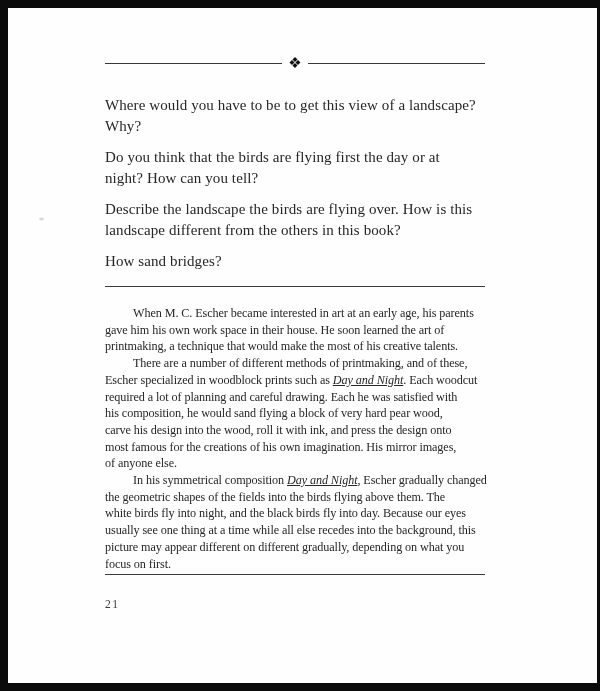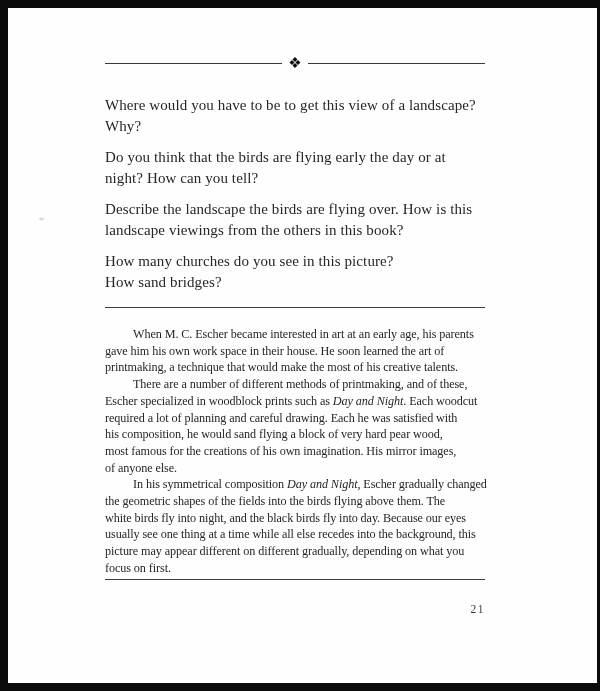--- a/index.html
+++ b/index.html
@@ -77,25 +77,26 @@
     letter-spacing: -0.1px;
   }
   .bline {
     white-space: nowrap;
   }
   .bline.indent {
     text-indent: 28px;
   }
   .bline em {
     font-style: italic;
+    text-decoration: underline;
   }
   
   .page-number {
     margin-top: 22px;
-    text-align: right;
+    text-align: left;
     font-size: 11.5px;
     line-height: 14px;
     letter-spacing: 1.5px;
     color: #3a3a3a;
   }
   .artifact {
     position: absolute;
     left: 30px;
     top: 209px;
     width: 7px;
@@ -114,46 +115,46 @@
       <span class="ornament">❖</span>
       <span class="orn-rule"></span>
     </div>
 
     <div class="questions" id="questions">
         <div class="question">
           <div class="qline">Where would you have to be to get this view of a landscape?</div>
           <div class="qline">Why?</div>
         </div>
         <div class="question">
-          <div class="qline">Do you think that the birds are flying early the day or at</div>
+          <div class="qline">Do you think that the birds are flying first the day or at</div>
           <div class="qline">night? How can you tell?</div>
         </div>
         <div class="question">
           <div class="qline">Describe the landscape the birds are flying over. How is this</div>
-          <div class="qline">landscape viewings from the others in this book?</div>
+          <div class="qline">landscape different from the others in this book?</div>
         </div>
         <div class="question">
-          <div class="qline">How many churches do you see in this picture?</div>
           <div class="qline">How sand bridges?</div>
         </div>
       </div>
 
     <div class="divider divider-top"></div>
 
     <div class="body-text" id="bodytext">
         <div class="para">
           <div class="bline indent"><span>When M. C. Escher became interested in art at an early age, his parents</span></div>
           <div class="bline"><span>gave him his own work space in their house. He soon learned the art of</span></div>
           <div class="bline"><span>printmaking, a technique that would make the most of his creative talents.</span></div>
         </div>
         <div class="para">
           <div class="bline indent"><span>There are a number of different methods of printmaking, and of these,</span></div>
           <div class="bline"><span>Escher specialized in woodblock prints such as </span><em>Day and Night</em><span>. Each woodcut</span></div>
           <div class="bline"><span>required a lot of planning and careful drawing. Each he was satisfied with</span></div>
           <div class="bline"><span>his composition, he would sand flying a block of very hard pear wood,</span></div>
+          <div class="bline"><span>carve his design into the wood, roll it with ink, and press the design onto</span></div>
           <div class="bline"><span>most famous for the creations of his own imagination. His mirror images,</span></div>
           <div class="bline"><span>of anyone else.</span></div>
         </div>
         <div class="para">
           <div class="bline indent"><span>In his symmetrical composition </span><em>Day and Night</em><span>, Escher gradually changed</span></div>
           <div class="bline"><span>the geometric shapes of the fields into the birds flying above them. The</span></div>
           <div class="bline"><span>white birds fly into night, and the black birds fly into day. Because our eyes</span></div>
           <div class="bline"><span>usually see one thing at a time while all else recedes into the background, this</span></div>
           <div class="bline"><span>picture may appear different on different gradually, depending on what you</span></div>
           <div class="bline"><span>focus on first.</span></div>

